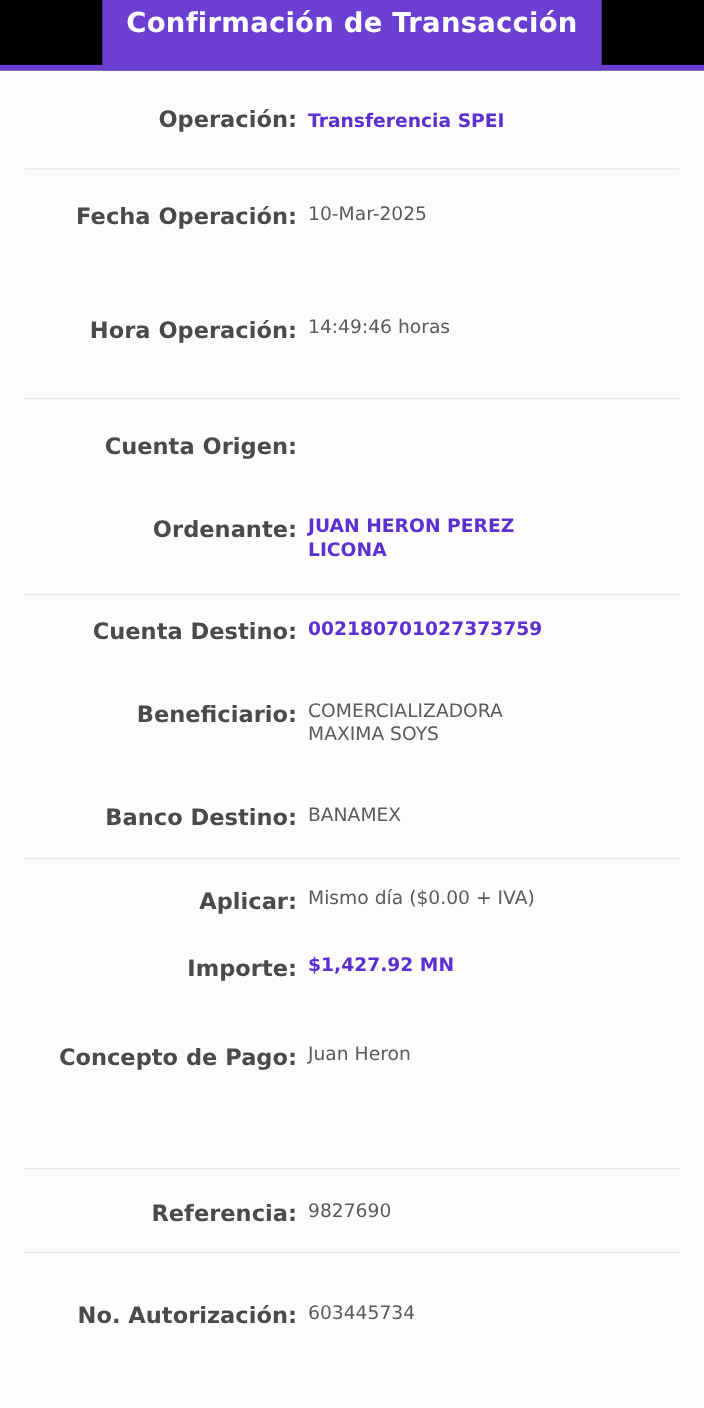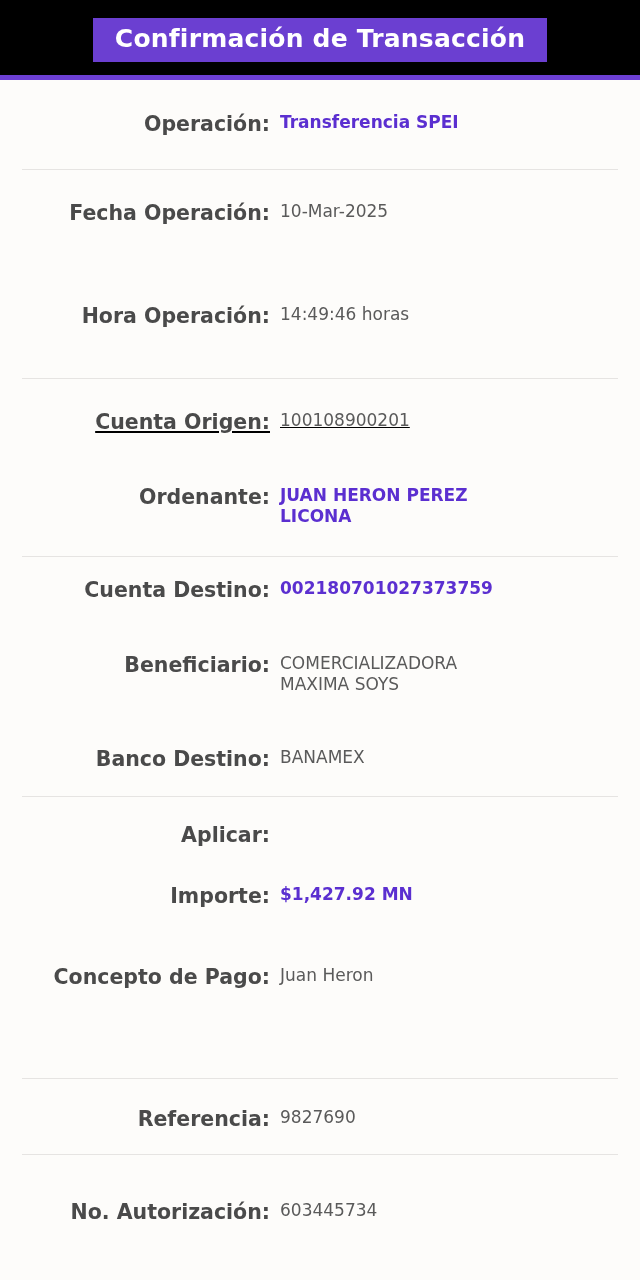--- a/index.html
+++ b/index.html
@@ -14,24 +14,23 @@
   #app {
     width: 640px;
     height: 1280px;
     position: relative;
     overflow: hidden;
     background: #fdfcfa;
   }
   
   .header-bar {
     width: 100%;
-    height: 80px;
+    height: 64px;
     background: #000000;
     display: flex;
-    align-items: center;
     justify-content: center;
     position: relative;
   }
   .header-bar::after {
     content: "";
     position: absolute;
     left: 0; right: 0; bottom: 0;
     height: 5px;
     background: #6c3fd4;
   }
@@ -76,24 +75,24 @@
   .row .value.accent {
     color: #5b2fd0;
     font-weight: bold;
   }
   .divider {
     height: 1px;
     background: #e6e4e2;
     margin: 0 22px;
   }
   
-  .r-op      { margin-top: 32px; }
+  .r-op      { margin-top: 32px; align-items: flex-end; }
   .r-fecha   { margin-top: 31px; }
   .r-hora    { margin-top: 78px; }
-  .r-cuenta  { margin-top: 31px; text-decoration: underline; }
+  .r-cuenta  { margin-top: 31px; }
   .r-ord     { margin-top: 50px; }
   .r-cdest   { margin-top: 21px; }
   .r-bdest   { margin-top: 52px; }
   .r-benef   { margin-top: 50px; }
   .r-aplicar { margin-top: 26px; }
   .r-importe { margin-top: 36px; }
   .r-concepto{ margin-top: 56px; }
   .r-ref     { margin-top: 28px; }
   .r-aut     { margin-top: 45px; }
 
@@ -131,21 +130,20 @@
 
     <div class="row r-hora">
       <div class="label">Hora Operación:</div>
       <div class="value">14:49:46 horas</div>
     </div>
 
     <div class="divider d2"></div>
 
     <div class="row r-cuenta">
       <div class="label">Cuenta Origen:</div>
-      <div class="value">100108900201</div>
     </div>
 
     <div class="row r-ord">
       <div class="label">Ordenante:</div>
       <div class="value accent two-line" style="max-width:230px;">JUAN HERON PEREZ LICONA</div>
     </div>
 
     <div class="divider d3"></div>
 
     <div class="row r-cdest">
@@ -160,20 +158,21 @@
 
     <div class="row r-bdest">
       <div class="label">Banco Destino:</div>
       <div class="value">BANAMEX</div>
     </div>
 
     <div class="divider d4"></div>
 
     <div class="row r-aplicar">
       <div class="label">Aplicar:</div>
+      <div class="value">Mismo día ($0.00 + IVA)</div>
     </div>
 
     <div class="row r-importe">
       <div class="label">Importe:</div>
       <div class="value accent">$1,427.92 MN</div>
     </div>
 
     <div class="row r-concepto">
       <div class="label">Concepto de Pago:</div>
       <div class="value">Juan Heron</div>

